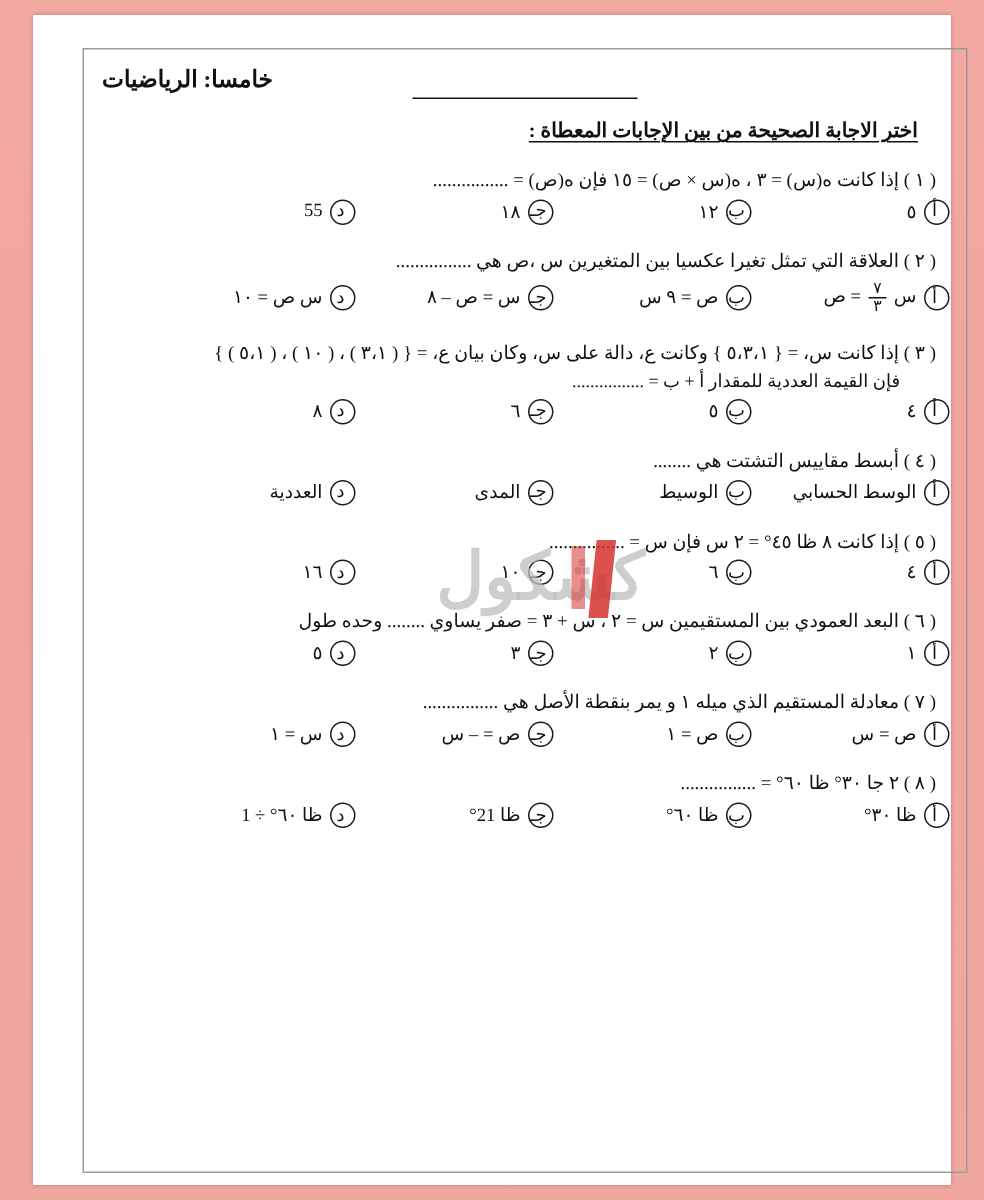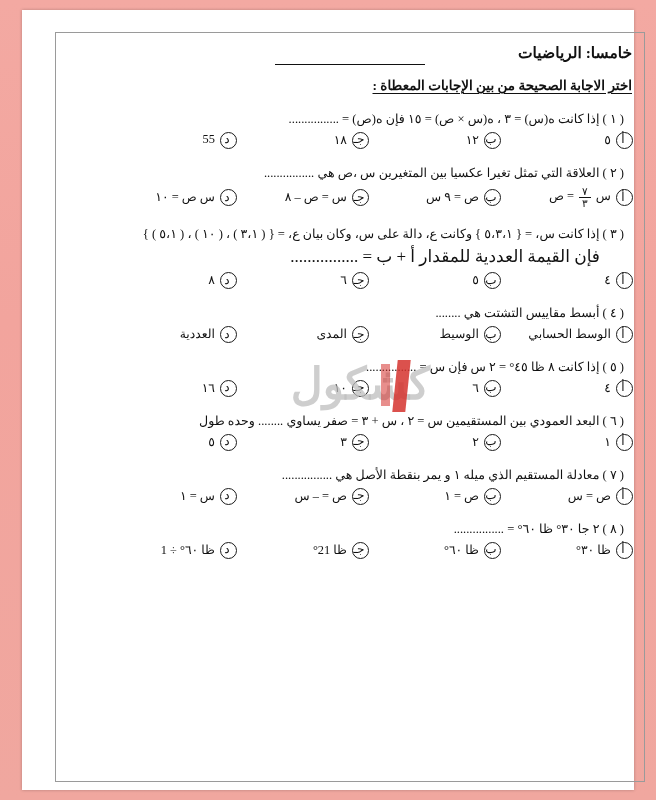--- a/index.html
+++ b/index.html
@@ -41,54 +41,54 @@
     position: absolute;
     left: 46px;
     top: 30px;
     width: 564px;
     height: 600px;
     direction: rtl;
     text-align: right;
     color: #111;
   }
   .doc-title {
-    text-align: right;
+    text-align: left;
     font-weight: bold;
     font-size: 15.5px;
     color: #111;
     margin: 4px 0 2px 0;
     letter-spacing: 0px;
   }
   .title-underline {
     width: 150px;
     height: 1px;
     background: #111;
     margin: 0 auto 12px auto;
   }
   .instruction {
     font-size: 13.5px;
     font-weight: bold;
-    margin: 0 0 10px 0;
+    margin: 0 20px 10px 0;
     text-decoration: underline;
     text-underline-offset: 3px;
     text-align: right;
   }
   .question {
     margin: 16px 6px 3px 0;
     font-size: 12.6px;
     line-height: 1.5;
   }
   .q-text {
     display: block;
     padding-right: 2px;
   }
   .q-text2 {
     display: block;
     padding-right: 26px;
-    font-size: 17px;
+    font-size: 12px;
   }
   .choices {
     display: flex;
     flex-direction: row;
     justify-content: flex-start;
     margin: 3px 0 9px 0;
     padding-right: 2px;
     font-size: 12.4px;
   }
   .choice {

